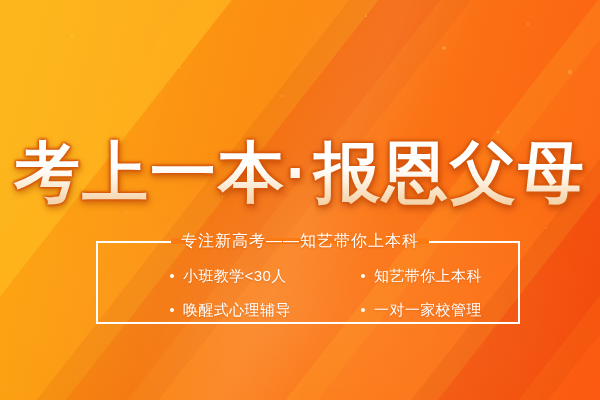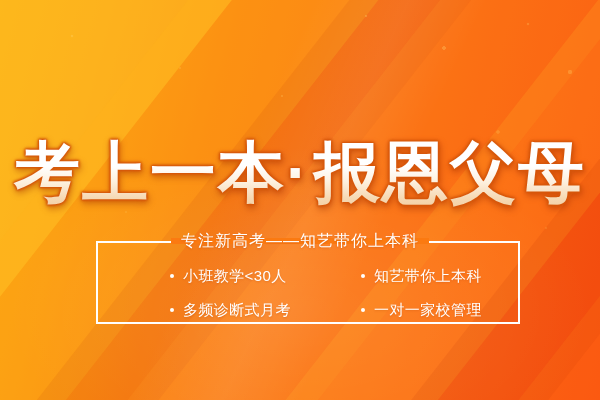--- a/index.html
+++ b/index.html
@@ -210,21 +210,21 @@
     <div class="feature">
       <span class="dot"></span>
       <span>小班教学&lt;30人</span>
     </div>
     <div class="feature">
       <span class="dot"></span>
       <span>知艺带你上本科</span>
     </div>
     <div class="feature">
       <span class="dot"></span>
-      <span>多频诊断式月考</span>
+      <span>唤醒式心理辅导</span>
     </div>
     <div class="feature">
       <span class="dot"></span>
       <span>一对一家校管理</span>
     </div>
   </div>
 
 </div>
 
 </body></html>

